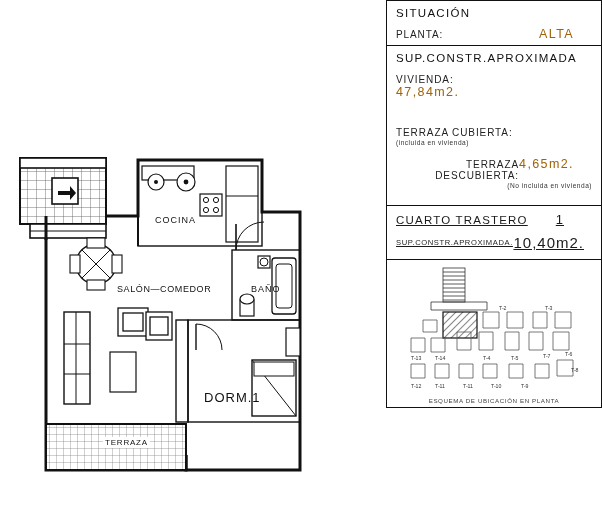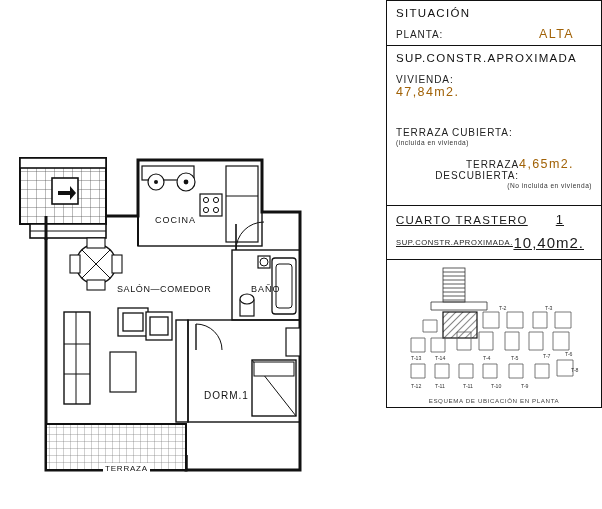--- a/index.html
+++ b/index.html
@@ -261,22 +261,22 @@
       <g stroke="#111" stroke-width="2" fill="none">
         <line x1="138" y1="216" x2="138" y2="246"></line>
         <line x1="186" y1="424" x2="186" y2="470"></line>
         <line x1="46" y1="424" x2="186" y2="424"></line>
       </g>
     </svg>
 
     <div class="fp-label" style="left:155px; top:215px; font-size:9px; letter-spacing:1px;">COCINA</div>
     <div class="fp-label" style="left:93px; top:284px; font-size:9px; letter-spacing:0.6px;margin-left:24px;">SALÓN—COMEDOR</div>
     <div class="fp-label" style="left:243px; top:284px; font-size:9px; letter-spacing:1px;padding-left:8px;">BAÑO</div>
-    <div class="fp-label" style="left:204px; top:390px; font-size:10px; letter-spacing:1px;">DORM.1</div>
-    <div class="fp-label" style="left:103px; top:463px; font-size:8px; letter-spacing:0.8px; background:#fff; padding:1px 2px;">TERRAZA</div>
+    <div class="fp-label" style="left:204px; top:390px; font-size:13px; letter-spacing:1px;">DORM.1</div>
+    <div class="fp-label" style="left:103px; top:437px; font-size:8px; letter-spacing:0.8px; background:#fff; padding:1px 2px;">TERRAZA</div>
   </div>
 
   <div id="panel">
 
     <div class="sec" style="padding-bottom:4px;">
       <div class="sec-title">SITUACIÓN</div>
       <div class="row" style="margin-top:8px;">
         <span class="k">PLANTA:</span>
         <span class="v">ALTA</span>
       </div>

